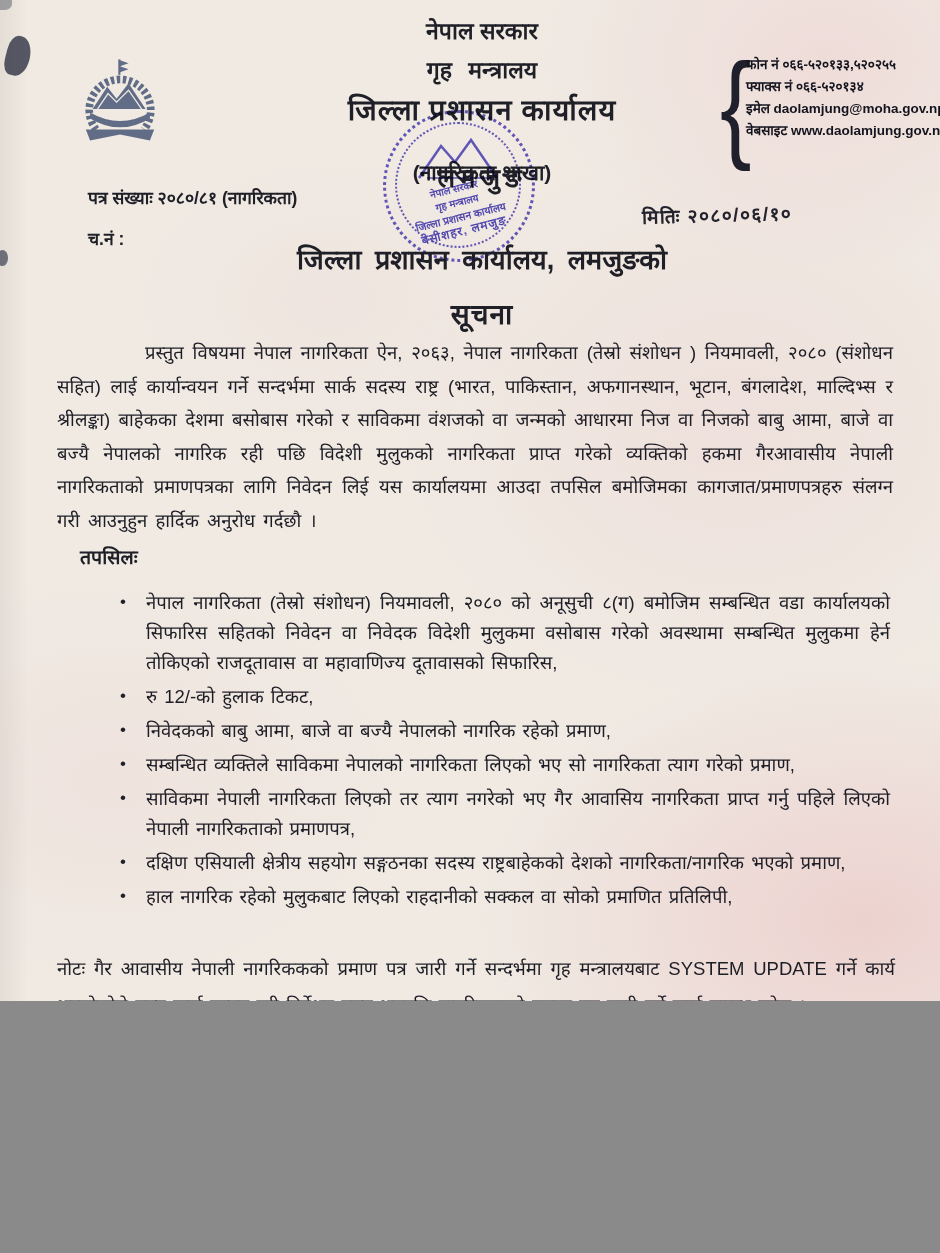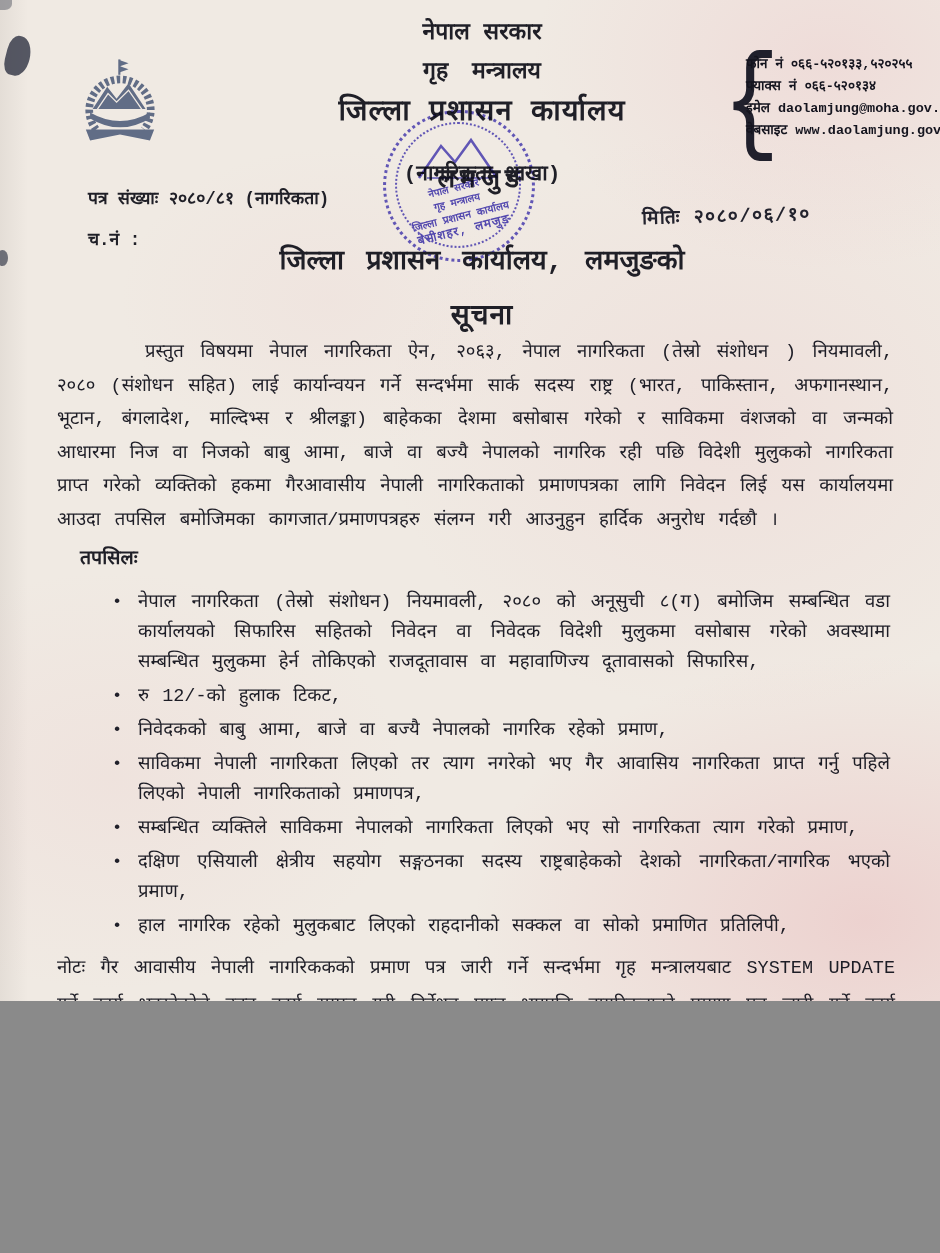--- a/index.html
+++ b/index.html
@@ -1,18 +1,18 @@
 <!DOCTYPE html>
 <html><head>
 <meta charset="utf-8">
 <style>
   html,body{margin:0;padding:0;background:#8a8a8a;}
   #scan-page{
     position:relative;width:940px;height:1001px;overflow:hidden;margin:0 auto;
-    font-family:Liberation Mono, monospace;
+    font-family:Liberation Sans, sans-serif;
     color:#1f1f27;
     background:
       radial-gradient(420px 300px at 88% 6%, rgba(233,170,180,.22), rgba(233,170,180,0) 70%),
       radial-gradient(500px 420px at 78% 42%, rgba(230,165,175,.14), rgba(230,165,175,0) 70%),
       radial-gradient(560px 380px at 92% 92%, rgba(226,140,150,.26), rgba(226,140,150,0) 70%),
       radial-gradient(420px 300px at 12% 78%, rgba(232,175,182,.12), rgba(232,175,182,0) 70%),
       radial-gradient(300px 220px at 35% 30%, rgba(234,180,188,.10), rgba(234,180,188,0) 70%),
       linear-gradient(90deg, rgba(120,110,105,.10), rgba(120,110,105,0) 3%),
       #f0eae3;
   }
@@ -45,21 +45,21 @@
   .st3{font-size:12px;letter-spacing:1px;}
   #stamp-mountains-icon{position:absolute;left:30px;top:22px;}
   
   .doc-title{top:240px;font-size:27px;font-weight:bold;word-spacing:6px;}
   .doc-sub{top:294px;font-size:28px;font-weight:bold;letter-spacing:1px;text-align:center;}
   
   .body-par{left:57px;top:336px;width:836px;font-size:18.5px;line-height:33.5px;text-align:justify;text-indent:88px;word-spacing:3px;color:#1d1d26;}
   .details-h{left:80px;top:543px;font-size:19.5px;font-weight:bold;}
   
   .checklist{left:134px;top:588px;width:756px;margin:0;padding:0;list-style:none;font-size:18.5px;line-height:30px;color:#1d1d26;text-align:justify;}
-  .checklist li{position:relative;margin:0 0 4px 4px;word-spacing:2px;}
+  .checklist li{position:relative;margin:0 0 4px 12px;word-spacing:2px;}
   .checklist li::before{content:"•";position:absolute;left:-26px;top:-1px;font-size:17px;color:#20202a;}
   
   .note{left:57px;top:950px;width:838px;font-size:18.5px;line-height:37px;text-align:justify;word-spacing:2px;color:#1d1d26;}
   
   #signature-ink{left:532px;top:1044px;width:190px;height:130px;mix-blend-mode:multiply;}
   .signer{left:548px;top:1128px;width:330px;transform:rotate(-29deg);transform-origin:10% 50%;color:#4a3fd0;mix-blend-mode:multiply;}
   .signer .nm{font-size:24px;font-weight:bold;letter-spacing:2px;white-space:nowrap;}
   .signer .ds{font-size:23px;font-weight:bold;letter-spacing:1px;margin-top:6px;margin-left:-14px;white-space:nowrap;}
   
   .cs-badge{left:36px;top:1177px;width:47px;height:42px;background:#c3c2c0;border-radius:8px;color:#f2efec;font-weight:bold;font-size:23px;text-align:center;line-height:40px;letter-spacing:1px;box-shadow:inset 0 -7px 0 #b7b6b4;}
@@ -130,22 +130,22 @@
   <div class="abs hdr-wrap doc-sub">सूचना</div>
 
   <div class="abs body-par">प्रस्तुत विषयमा नेपाल नागरिकता ऐन, २०६३, नेपाल नागरिकता (तेस्रो संशोधन ) नियमावली, २०८० (संशोधन सहित) लाई कार्यान्वयन गर्ने सन्दर्भमा  सार्क सदस्य राष्ट्र (भारत, पाकिस्तान, अफगानस्थान, भूटान, बंगलादेश, माल्दिभ्स र श्रीलङ्का) बाहेकका देशमा बसोबास गरेको र साविकमा वंशजको वा जन्मको आधारमा निज वा निजको बाबु आमा, बाजे वा बज्यै नेपालको नागरिक रही पछि विदेशी मुलुकको नागरिकता प्राप्त गरेको व्यक्तिको हकमा गैरआवासीय नेपाली नागरिकताको प्रमाणपत्रका लागि निवेदन लिई यस कार्यालयमा आउदा तपसिल बमोजिमका कागजात/प्रमाणपत्रहरु संलग्न गरी आउनुहुन हार्दिक अनुरोध गर्दछौ ।</div>
 
   <div class="abs details-h">तपसिलः</div>
 
   <ul class="abs checklist">
     <li>नेपाल नागरिकता (तेस्रो संशोधन) नियमावली, २०८० को अनूसुची ८(ग) बमोजिम सम्बन्धित वडा कार्यालयको सिफारिस सहितको निवेदन वा निवेदक विदेशी मुलुकमा वसोबास गरेको अवस्थामा सम्बन्धित मुलुकमा हेर्न तोकिएको राजदूतावास वा महावाणिज्य दूतावासको सिफारिस,</li>
     <li>रु 12/-को हुलाक टिकट,</li>
     <li>निवेदकको बाबु आमा, बाजे वा बज्यै नेपालको नागरिक रहेको प्रमाण,</li>
+    <li>सम्बन्धित व्यक्तिले साविकमा नेपालको नागरिकता लिएको भए सो नागरिकता त्याग गरेको प्रमाण,</li>
     <li>साविकमा नेपाली नागरिकता लिएको तर त्याग नगरेको भए गैर आवासिय नागरिकता प्राप्त गर्नु पहिले लिएको नेपाली नागरिकताको प्रमाणपत्र,</li>
-    <li>सम्बन्धित व्यक्तिले साविकमा नेपालको नागरिकता लिएको भए सो नागरिकता त्याग गरेको प्रमाण,</li>
     <li>दक्षिण एसियाली क्षेत्रीय सहयोग सङ्गठनका सदस्य राष्ट्रबाहेकको देशको नागरिकता/नागरिक भएको प्रमाण,</li>
     <li>हाल नागरिक रहेको मुलुकबाट लिएको राहदानीको सक्कल वा सोको प्रमाणित प्रतिलिपी,</li>
   </ul>
 
   <div class="abs note">नोटः गैर आवासीय नेपाली नागरिककको प्रमाण पत्र जारी गर्ने सन्दर्भमा गृह मन्त्रालयबाट SYSTEM UPDATE गर्ने कार्य भइरहेकोले उक्त कार्य सम्पन्न गरी निर्देशन प्राप्त भएपछि नागरिकताको प्रमाण पत्र जारी गर्ने कार्य प्रारम्भ हुनेछ  ।</div>
 
   <svg id="signature-ink" class="abs" viewBox="0 0 190 130">
     <g fill="none" stroke="#2f2aa8" stroke-linecap="round">
       <path d="M30 78 C10 45 20 8 45 12 C68 16 52 52 38 76 C32 86 40 86 50 66 C57 53 66 50 63 64 C60 76 68 74 74 60 C78 51 86 52 84 62 C82 72 90 70 97 58" stroke-width="3.6"></path>
       <path d="M18 108 C55 98 100 84 128 72" stroke-width="9" opacity=".95"></path>

